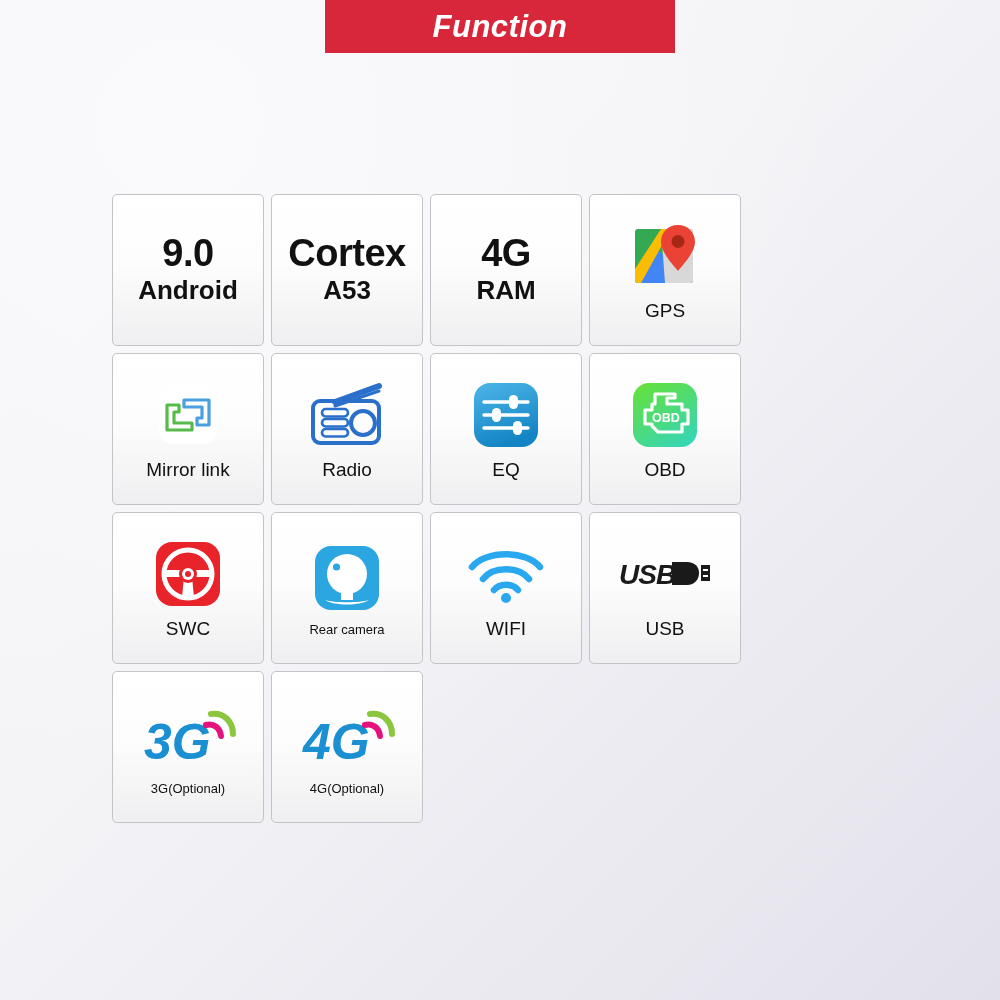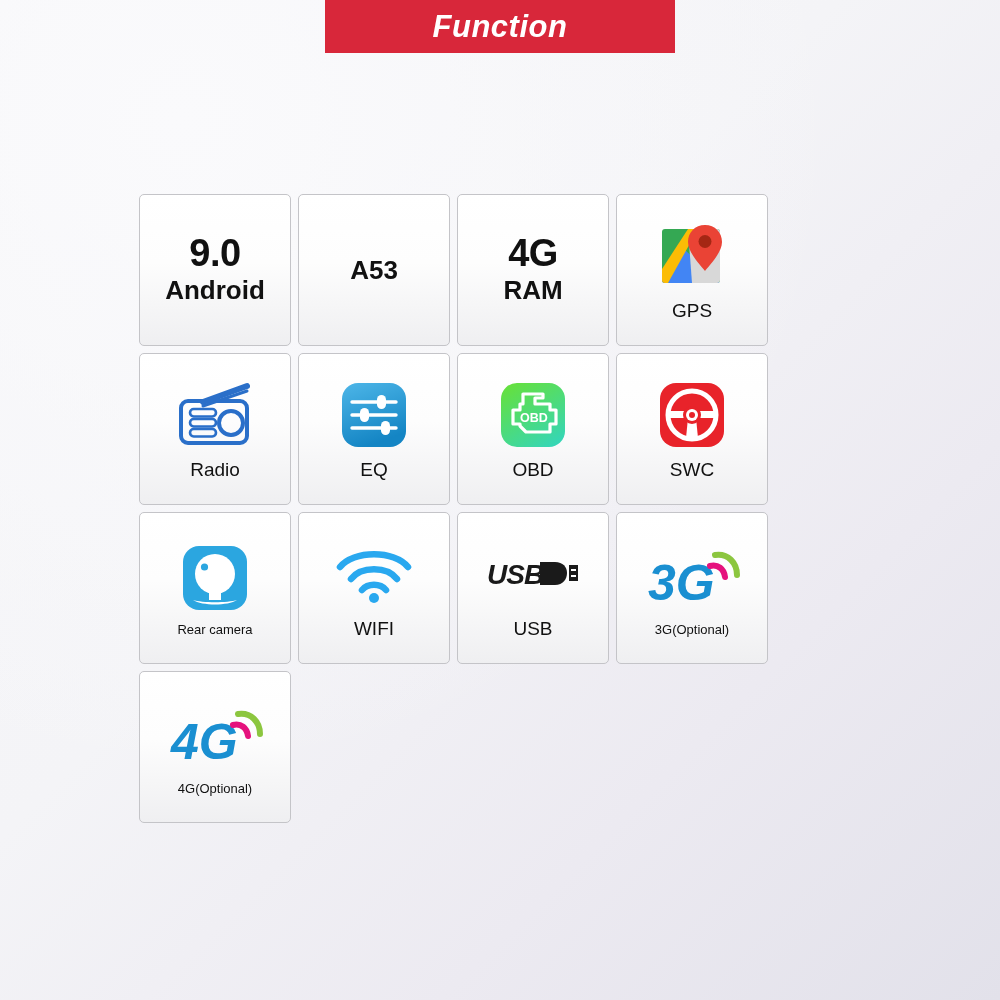--- a/index.html
+++ b/index.html
@@ -34,21 +34,21 @@
     color: #ffffff;
     font-size: 31px;
     font-weight: bold;
     font-style: italic;
     letter-spacing: 0.5px;
   }
 
   
   #grid {
     position: absolute;
-    left: 139px;
+    left: 112px;
     top: 194px;
     width: 732px;
     display: grid;
     grid-template-columns: repeat(4, 152px);
     grid-template-rows: repeat(4, 152px);
     column-gap: 41px;
     row-gap: 52px;
     gap: 7px;
   }
   .card {
@@ -106,20 +106,21 @@
 </div>
 
 <div id="grid">
 
   <div class="card">
     <div class="txt-big">9.0</div>
     <div class="txt-sub">Android</div>
   </div>
 
   <div class="card">
+    <div class="txt-big">Cortex</div>
     <div class="txt-sub">A53</div>
   </div>
 
   <div class="card">
     <div class="txt-big">4G</div>
     <div class="txt-sub">RAM</div>
   </div>
 
 
 
@@ -138,20 +139,30 @@
           <polygon points="4,46 30,6 40,6 10,60 4,60" fill="#fbbc05"></polygon>
           <polygon points="6,50 32,6 38,6 12,60 6,60" fill="#ffffff" opacity="0.0"></polygon>
         </g>
         <path d="M47 2 C57 2 64 9.5 64 19 C64 30 50 44 47 48 C44 44 30 30 30 19 C30 9.5 37 2 47 2 Z" fill="#ea4335"></path>
         <circle cx="47" cy="18.5" r="6.5" fill="#a52714"></circle>
       </svg>
     </div>
     <div class="card-label">GPS</div>
   </div>
 
+  <div class="card">
+    <div class="icon-box">
+      <svg width="70" height="70" viewBox="0 0 70 70">
+        <rect x="6" y="6" width="58" height="58" rx="13" fill="#ffffff"></rect>
+        <path d="M31 20 L56 20 L56 45 L44 45 L44 38 L49 38 L49 27 L31 27 Z" fill="none" stroke="#4a9fe0" stroke-width="3.2" stroke-linejoin="round"></path>
+        <path d="M39 50 L14 50 L14 25 L26 25 L26 32 L21 32 L21 43 L39 43 Z" fill="none" stroke="#57bb4a" stroke-width="3.2" stroke-linejoin="round"></path>
+      </svg>
+    </div>
+    <div class="card-label">Mirror link</div>
+  </div>
 
   <div class="card">
     <div class="icon-box">
       <svg width="84" height="66" viewBox="0 0 84 66">
         <path d="M30 20 L74 4" stroke="#2a6fc9" stroke-width="6" stroke-linecap="round" fill="none"></path>
         <path d="M30 24 L74 9" stroke="#2a6fc9" stroke-width="3" stroke-linecap="round" fill="none"></path>
         <rect x="8" y="19" width="66" height="42" rx="7" fill="none" stroke="#2a6fc9" stroke-width="4"></rect>
         <rect x="17" y="27" width="26" height="7.5" rx="3.7" fill="none" stroke="#2a6fc9" stroke-width="2.6"></rect>
         <rect x="17" y="37" width="26" height="7.5" rx="3.7" fill="none" stroke="#2a6fc9" stroke-width="2.6"></rect>
         <rect x="17" y="47" width="26" height="7.5" rx="3.7" fill="none" stroke="#2a6fc9" stroke-width="2.6"></rect>

